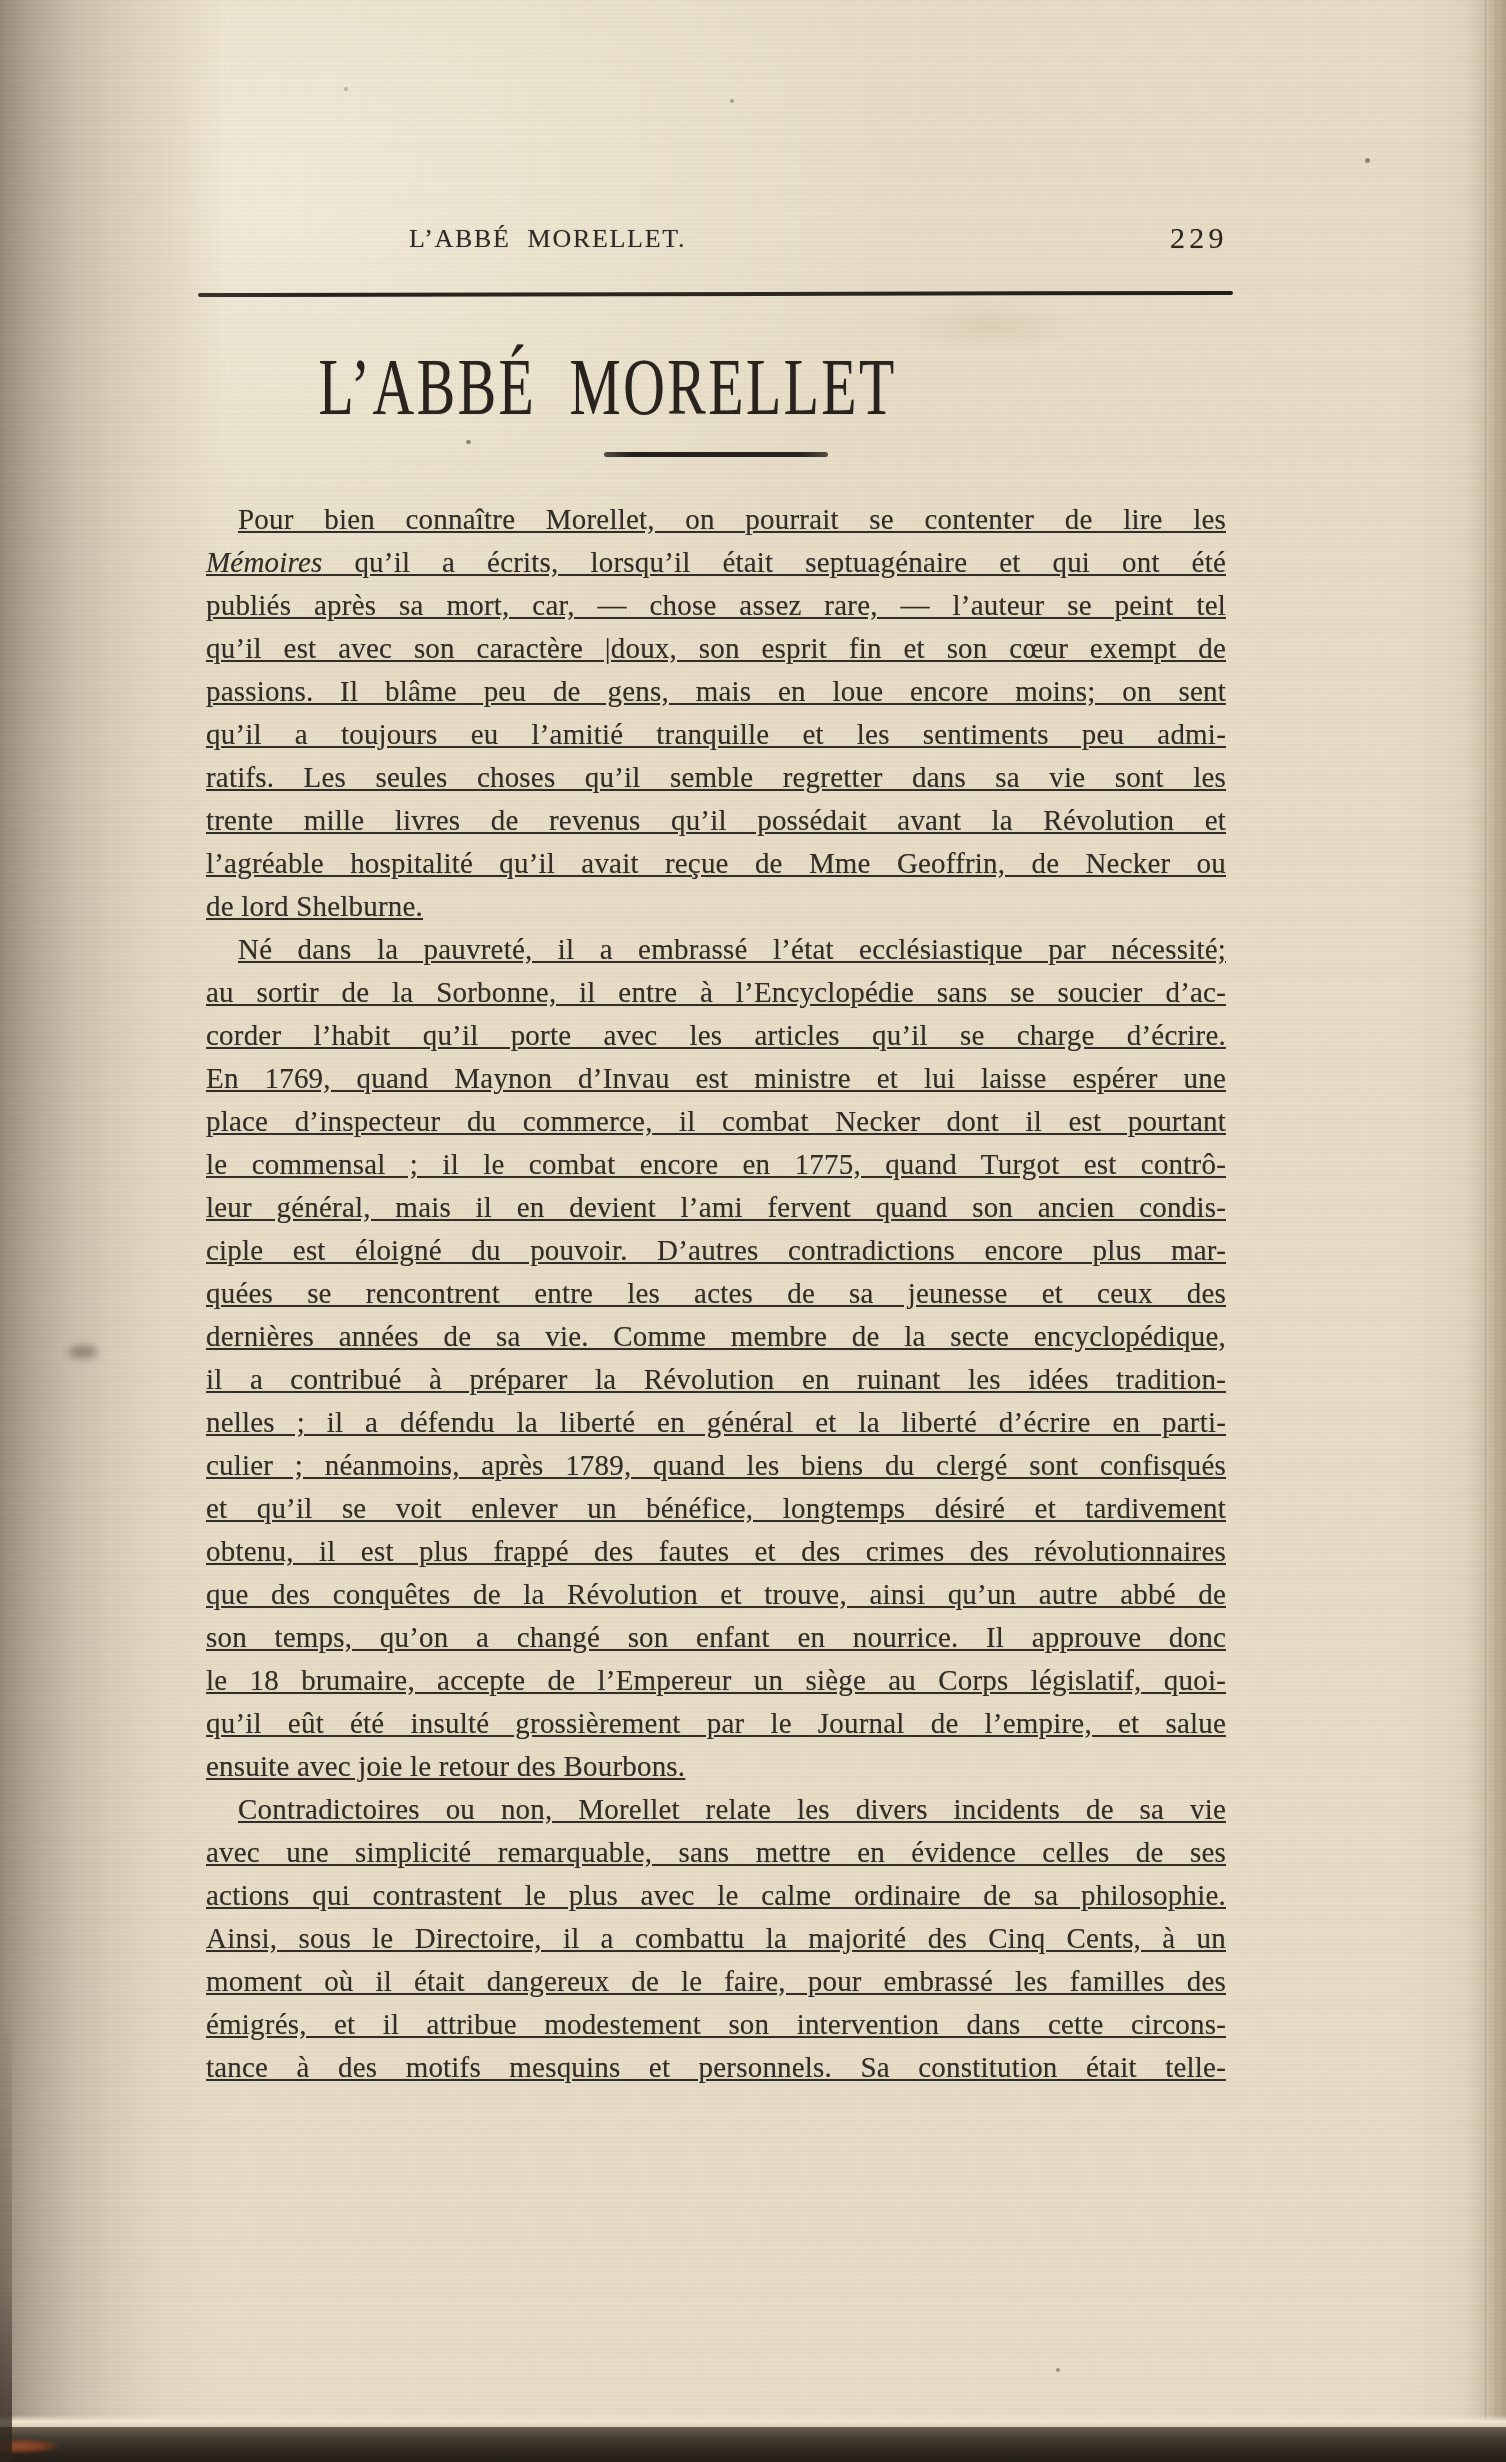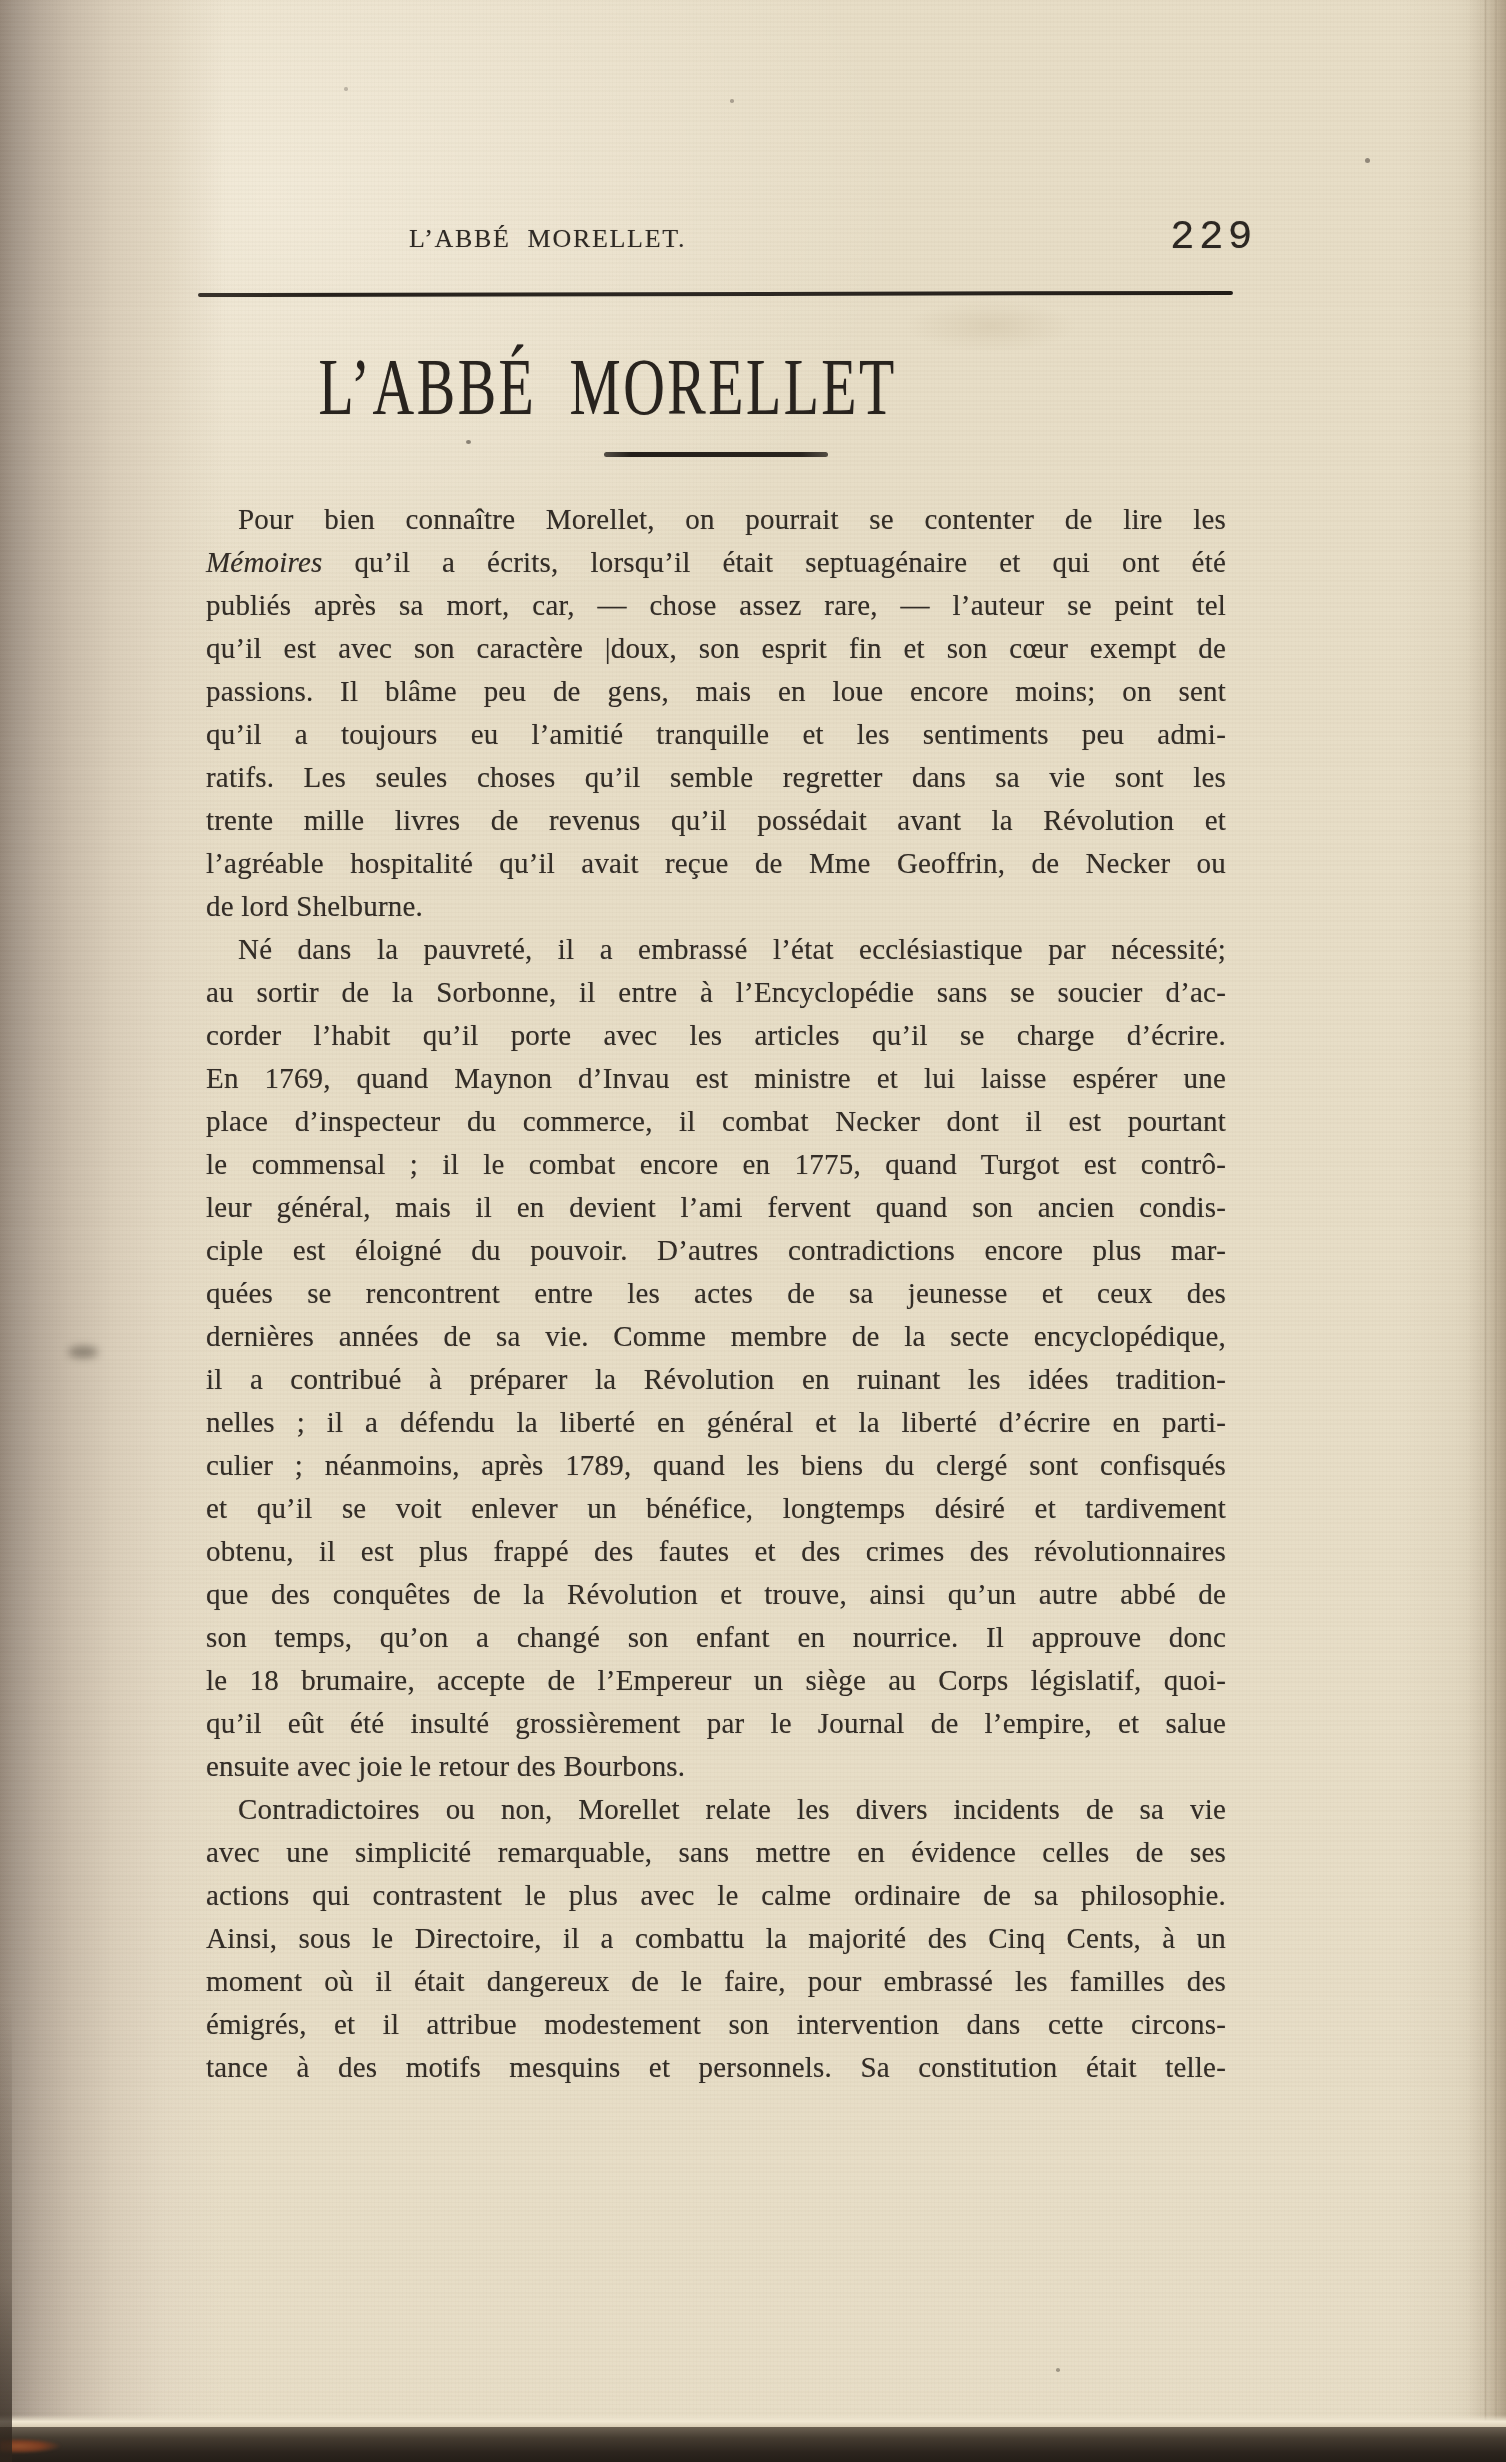--- a/index.html
+++ b/index.html
@@ -29,22 +29,22 @@
   
   .running-header{
     position:absolute;left:409px;top:224px;
     font-size:26px;line-height:30px;
     letter-spacing:1.7px;word-spacing:8.7px;
     color:#2f2a25;white-space:nowrap;
     text-shadow:0 0 0.9px rgba(47,42,37,0.35);
   }
   .page-number{
     position:absolute;left:1170px;top:219px;
-    font-size:41px;line-height:37px;letter-spacing:4.3px;
-    color:#2c2722;text-shadow:0 0 0.9px rgba(44,39,34,0.35);font-family:Liberation Mono, monospace;
+    font-size:30px;line-height:37px;letter-spacing:4.3px;
+    color:#2c2722;text-shadow:0 0 0.9px rgba(44,39,34,0.35);
   }
   .head-rule{
     position:absolute;left:198px;top:292px;width:1035px;height:4.3px;
     background:linear-gradient(90deg,#3a342d 0%,#27221d 12%,#2d2823 55%,#221d18 100%);
     border-radius:2.6px;
     transform:rotate(-0.12deg);
   }
   
   .title-wrap{
     position:absolute;left:206px;top:346px;width:1020px;
@@ -68,21 +68,21 @@
     border-radius:3.5px;
   }
   
   .text-block{
     position:absolute;left:206px;top:498px;width:1020px;
     font-size:29px;line-height:43px;
     letter-spacing:0.2px;
     color:#332d27;
     text-shadow:0 0 0.7px rgba(50,44,38,0.45);
   }
-  .tline{text-align:justify;text-align-last:justify;height:43px;}
+  .tline{text-align:justify;text-align-last:justify;height:43px;text-decoration:underline;}
   .tline.first{text-indent:32px;}
   .tline.short{text-align-last:left;}
   .tline i{font-style:italic;margin-top:16px;}
   
   .edge-lines{
     position:absolute;right:0;top:0;width:39px;height:2427px;
     background:
       linear-gradient(90deg,rgba(0,0,0,0) 0,rgba(125,105,80,0.10) 15.7px,rgba(125,105,80,0.22) 30px,rgba(110,92,70,0.30) 39px),
       linear-gradient(90deg,transparent 17.4px,rgba(115,96,72,0.28) 18px,transparent 20px),
       linear-gradient(90deg,transparent 28px,rgba(115,96,72,0.22) 29px,transparent 30px);

